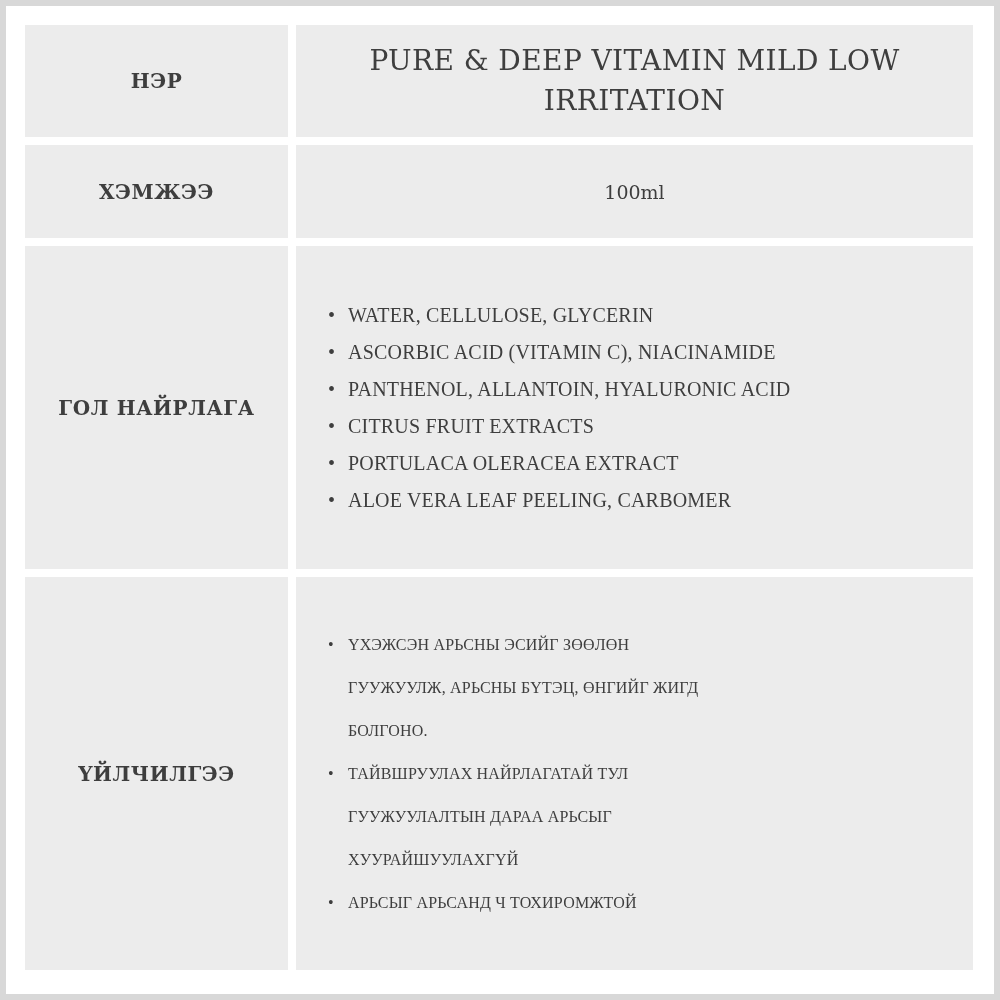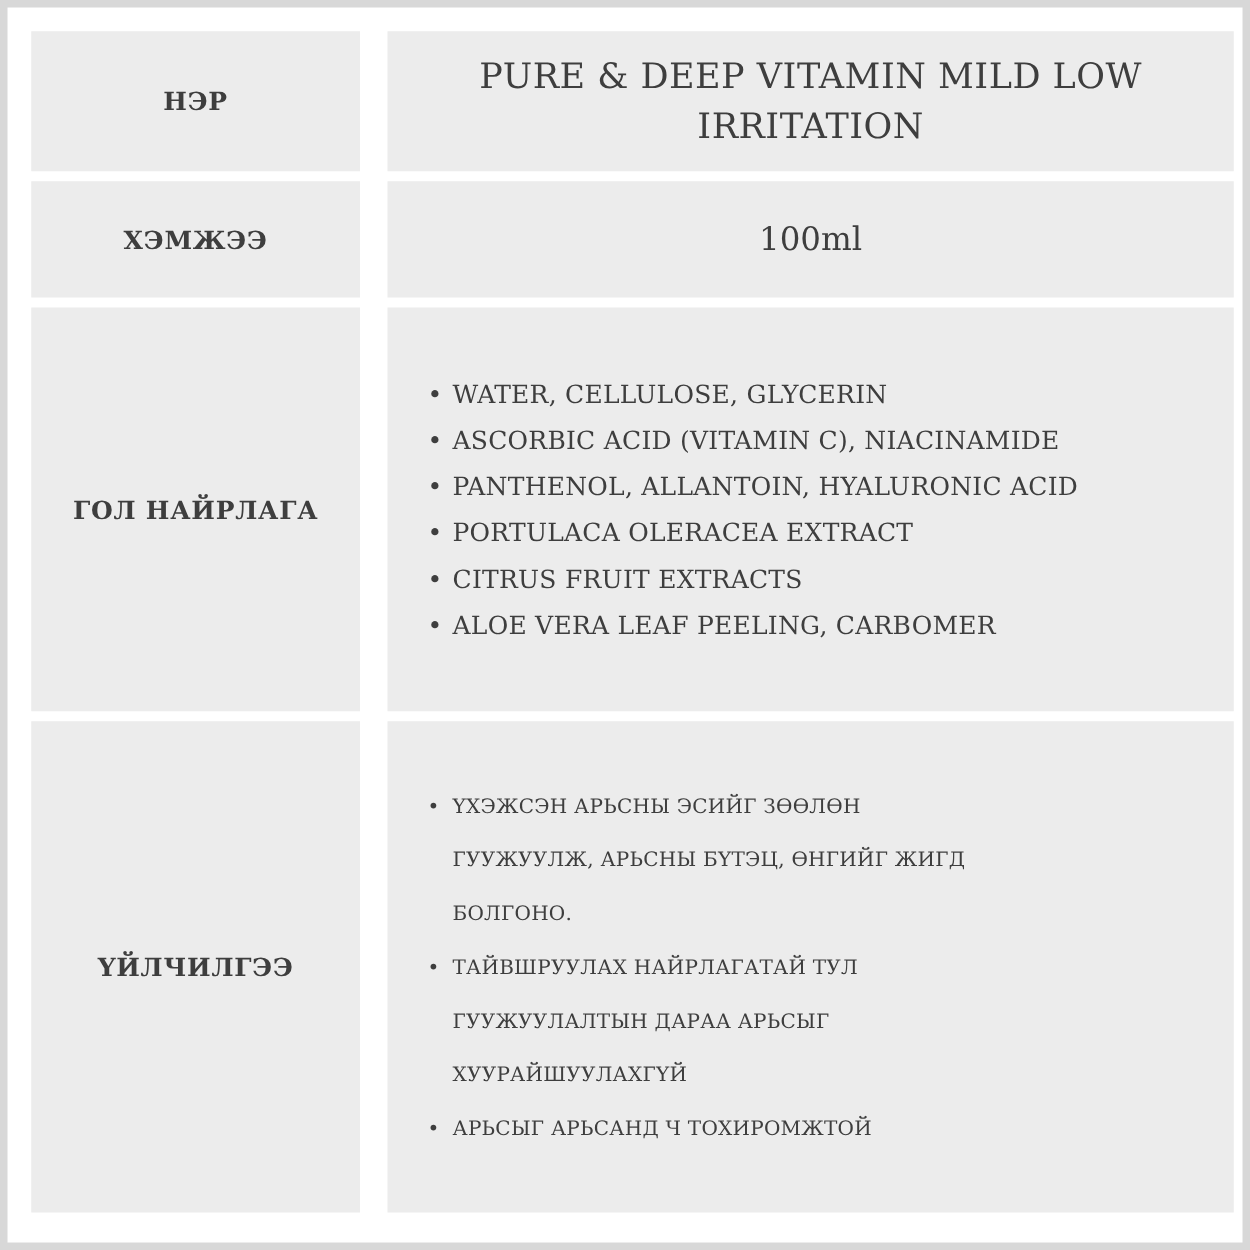--- a/index.html
+++ b/index.html
@@ -16,21 +16,21 @@
     background: var(--page_bg);
     border: 6px solid var(--frame);
     padding: 19px;
     font-family: "DejaVu Serif", "Liberation Serif", serif;
     color: var(--text);
   }
   .spec-table {
     display: grid;
     grid-template-columns: 263px 677px;
     grid-template-rows: 112px 93px 323px 393px;
-    gap: 8px 22px;
+    gap: 8px 8px;
     width: 852px;
   }
   .cell {
     background: var(--cell_bg);
     display: flex;
     align-items: center;
     justify-content: center;
   }
   .label-cell {
     font-weight: 700;
@@ -40,26 +40,27 @@
   }
   .title-cell {
     flex-direction: row;
     font-size: 28px;
     letter-spacing: 0.4px;
     line-height: 40px;
     text-align: center;
     padding: 0 16px;
   }
   .value-cell {
-    font-size: 26px;
+    font-size: 19px;
     text-align: center;
   }
   .list-cell {
     justify-content: flex-start;
     padding-right: 10px;
+    font-family: Liberation Serif, serif;
   }
   ul.bullets {
     margin: 0;
     padding: 0 0 0 52px;
     list-style: none;
   }
   ul.bullets li {
     position: relative;
     letter-spacing: 0.2px;
   }
@@ -99,24 +100,24 @@
       <li>
           <div>WATER, CELLULOSE, GLYCERIN</div>
         </li>
       <li>
           <div>ASCORBIC ACID (VITAMIN C), NIACINAMIDE</div>
         </li>
       <li>
           <div>PANTHENOL, ALLANTOIN, HYALURONIC ACID</div>
         </li>
       <li>
-          <div>PORTULACA OLERACEA EXTRACT</div>
+          <div>CITRUS FRUIT EXTRACTS</div>
         </li>
       <li>
-          <div>CITRUS FRUIT EXTRACTS</div>
+          <div>PORTULACA OLERACEA EXTRACT</div>
         </li>
       <li>
           <div>ALOE VERA LEAF PEELING, CARBOMER</div>
         </li>
     </ul>
   </div>
 
   <div class="cell label-cell">
     <span>ҮЙЛЧИЛГЭЭ</span>
   </div>

